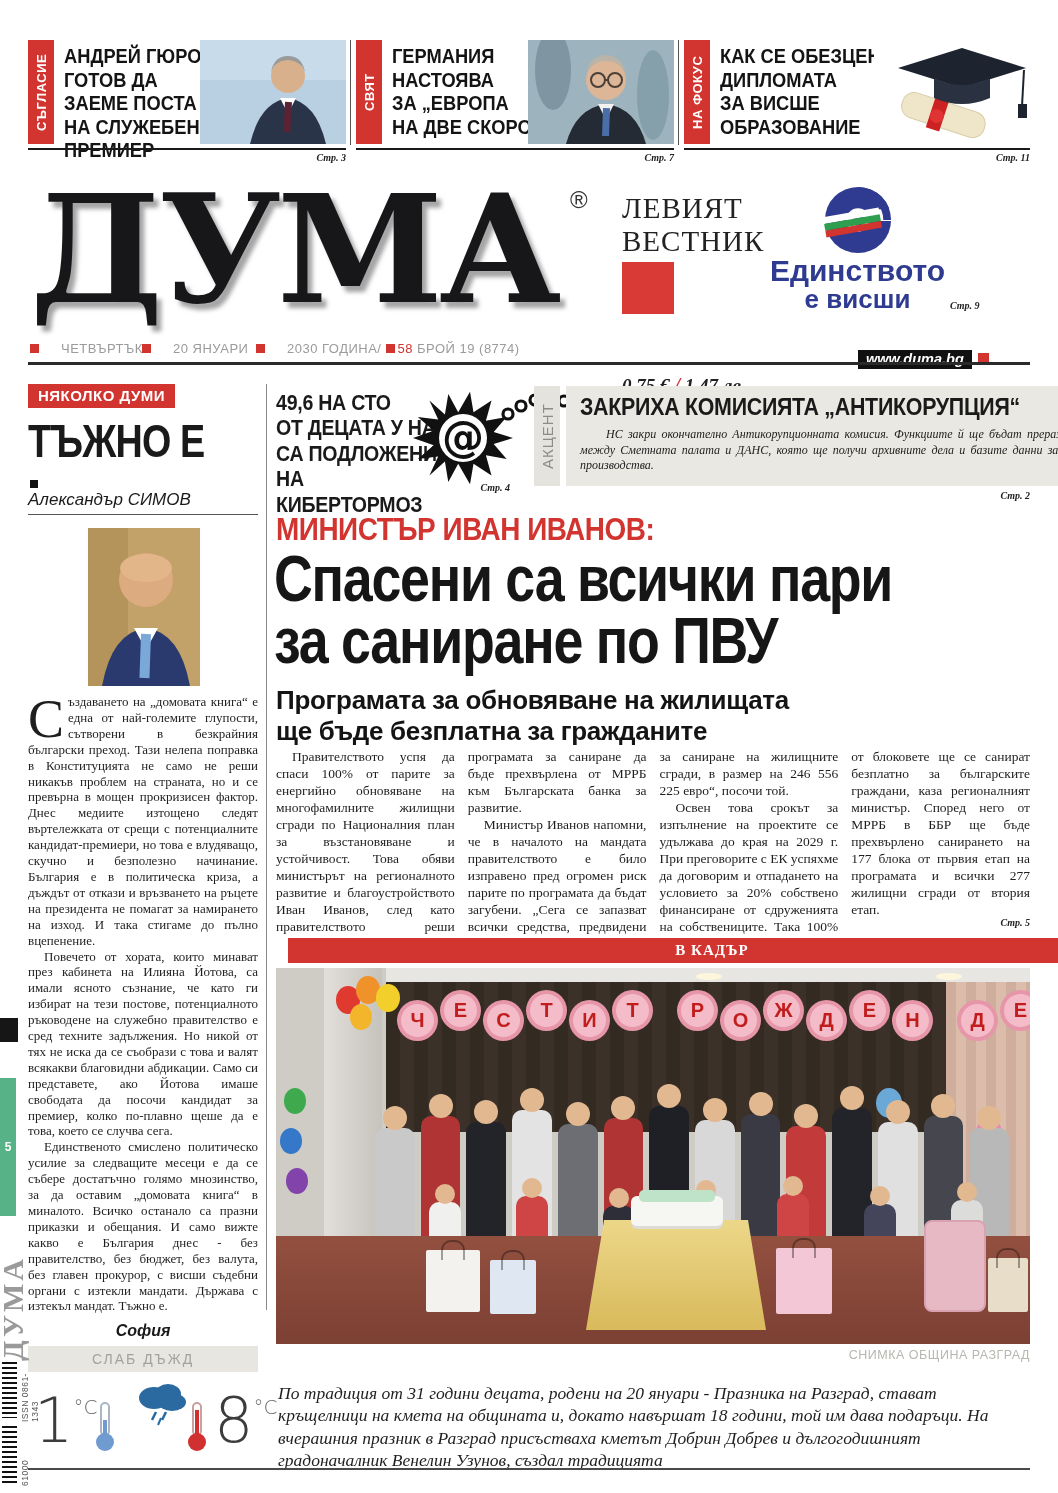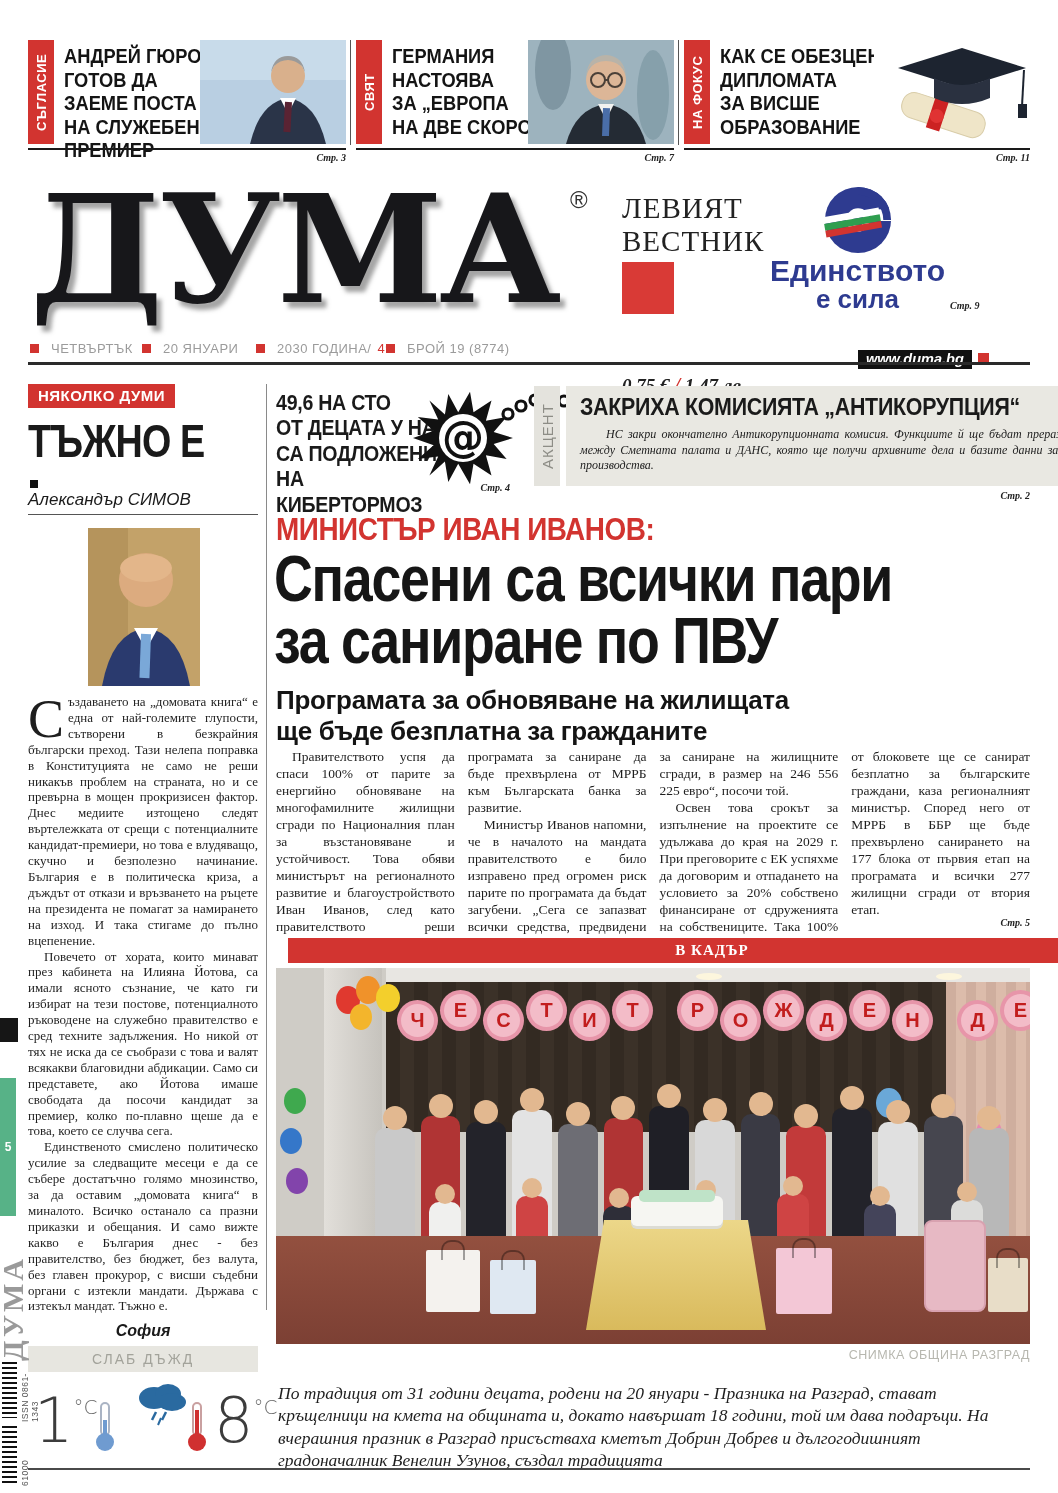--- a/index.html
+++ b/index.html
@@ -14,21 +14,21 @@
   .teaser-title{font-weight:bold;font-size:21px;line-height:1.12;color:#141414;white-space:pre-line;transform:scaleX(.87);transform-origin:left top;}
   .teaser-rule{height:2px;background:#1a1a1a;}
   .vdiv{width:1px;background:#555;}
   
   .logo{font-family:"DejaVu Serif",serif;font-weight:bold;font-size:150px;line-height:1;letter-spacing:-4px;color:#17171a;
         text-shadow:5px 6px 4px rgba(90,90,90,.55);}
   .tagline{font-family:"Liberation Serif",serif;font-size:29px;line-height:1.15;letter-spacing:1px;color:#222;white-space:pre-line;}
   .partner-text{color:#2e3b90;font-weight:bold;text-align:center;line-height:1.0;}
   .price{font-family:"Liberation Serif",serif;font-style:italic;font-weight:bold;font-size:19px;color:#222;margin-top:40px;}
   .website{background:#111;color:#fff;font-style:italic;font-weight:bold;font-size:14.5px;padding:1px 8px 2px;}
-  .dl-item{position:absolute;top:0;display:flex;align-items:center;gap:12px;color:#9b9b9b;font-size:13px;letter-spacing:.5px;}
+  .dl-item{position:absolute;top:0;display:flex;align-items:center;gap:22px;color:#9b9b9b;font-size:13px;letter-spacing:.5px;}
   .dl-sq{width:9px;height:9px;background:#d23430;display:inline-block;}
   
   .rubric{background:#d23430;color:#fff;font-weight:bold;font-size:15px;padding:3px 10px 4px;display:inline-block;letter-spacing:.5px;}
   .op-title{font-weight:900;font-size:46px;letter-spacing:-1px;transform:scaleX(.82);transform-origin:left top;}
   .op-body{font-family:"Liberation Serif",serif;font-size:13px;line-height:15.9px;text-align:justify;color:#1e1e1e;}
   .op-body p{text-indent:16px;}
   .dropcap{float:left;font-family:"Liberation Serif",serif;font-size:54px;line-height:42px;padding:4px 4px 0 0;color:#1e1e1e;}
   .weather-box{background:#e7e6e0;color:#a3a39b;font-size:14px;letter-spacing:2px;text-align:center;padding:5px 0;}
   .temp{font-family:"DejaVu Sans",sans-serif;font-weight:100;font-size:62px;color:#3c3c3c;line-height:1;}
   .deg{font-size:20px;color:#6a6a6a;vertical-align:28px;letter-spacing:0;}
@@ -157,21 +157,21 @@
       <circle cx="37" cy="37" r="12" fill="#fff"></circle>
       <circle cx="37" cy="37" r="6" fill="#2e3b90"></circle>
       <g transform="rotate(-10 37 37)">
         <rect x="2" y="28" width="58" height="7" fill="#fff"></rect>
         <rect x="2" y="35" width="58" height="7" fill="#2f9e4f"></rect>
         <rect x="2" y="42" width="58" height="7" fill="#d23430"></rect>
       </g>
       <path d="M37 3 A34 34 0 0 1 71 37 L63 37 A26 26 0 0 0 37 11 Z" fill="#2e3b90"></path>
     </svg>
     <div class="partner-text" style="font-size:30px;">Единството</div>
-    <div class="partner-text" style="font-size:26px;">е сила</div>
+    <div class="partner-text" style="font-size:26px;">е висши</div>
   </div>
   <div class="pageref abs" style="left:950px;top:300px;width:80px;text-align:left;">Стр. 9</div>
 
   <div class="price abs" style="left:622px;top:333px;">
     <span>0,75 €</span>
     <span style="color:#d23430;font-size:21px;">/</span>
     <span>1,47 лв.</span>
   </div>
 
   <div class="website abs" style="left:858px;top:350px;">www.duma.bg</div>
@@ -182,21 +182,21 @@
         <span class="dl-sq"></span>
         <span>ЧЕТВЪРТЪК</span>
       </span>
     <span class="dl-item" style="left:142px;">
         <span class="dl-sq"></span>
         <span>20 ЯНУАРИ</span>
       </span>
     <span class="dl-item" style="left:256px;">
         <span class="dl-sq"></span>
         <span>2030 ГОДИНА/</span>
-        <span style="color:#d23430;margin-left:-6px;">49</span>
+        <span style="color:#d23430;margin-left:-6px;">58</span>
       </span>
     <span class="dl-item" style="left:386px;">
         <span class="dl-sq"></span>
         <span>БРОЙ 19 (8774)</span>
       </span>
   </div>
   <div class="abs" style="left:28px;top:362px;width:1002px;height:3px;background:#2a2a2a;"></div>
 
   <div class="abs" style="left:28px;top:384px;">
     <span class="rubric">НЯКОЛКО ДУМИ</span>

